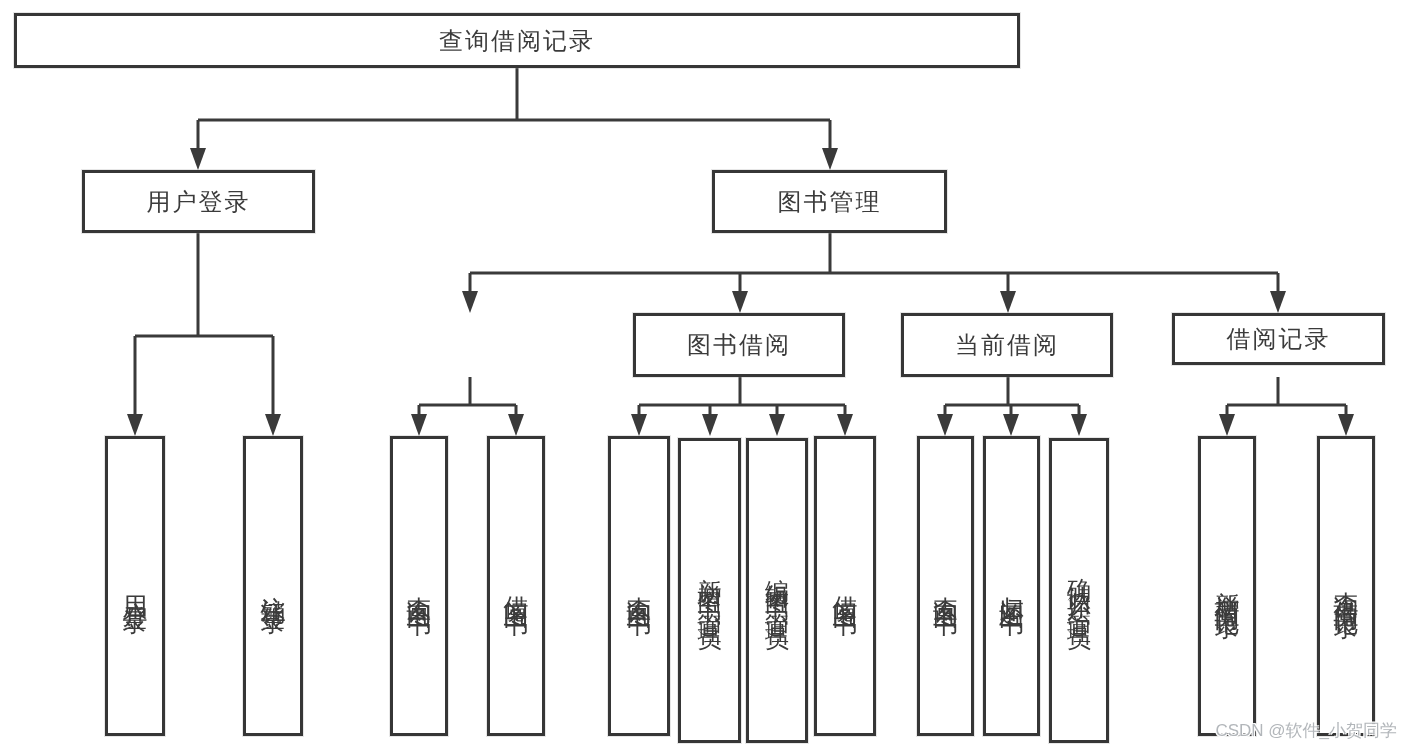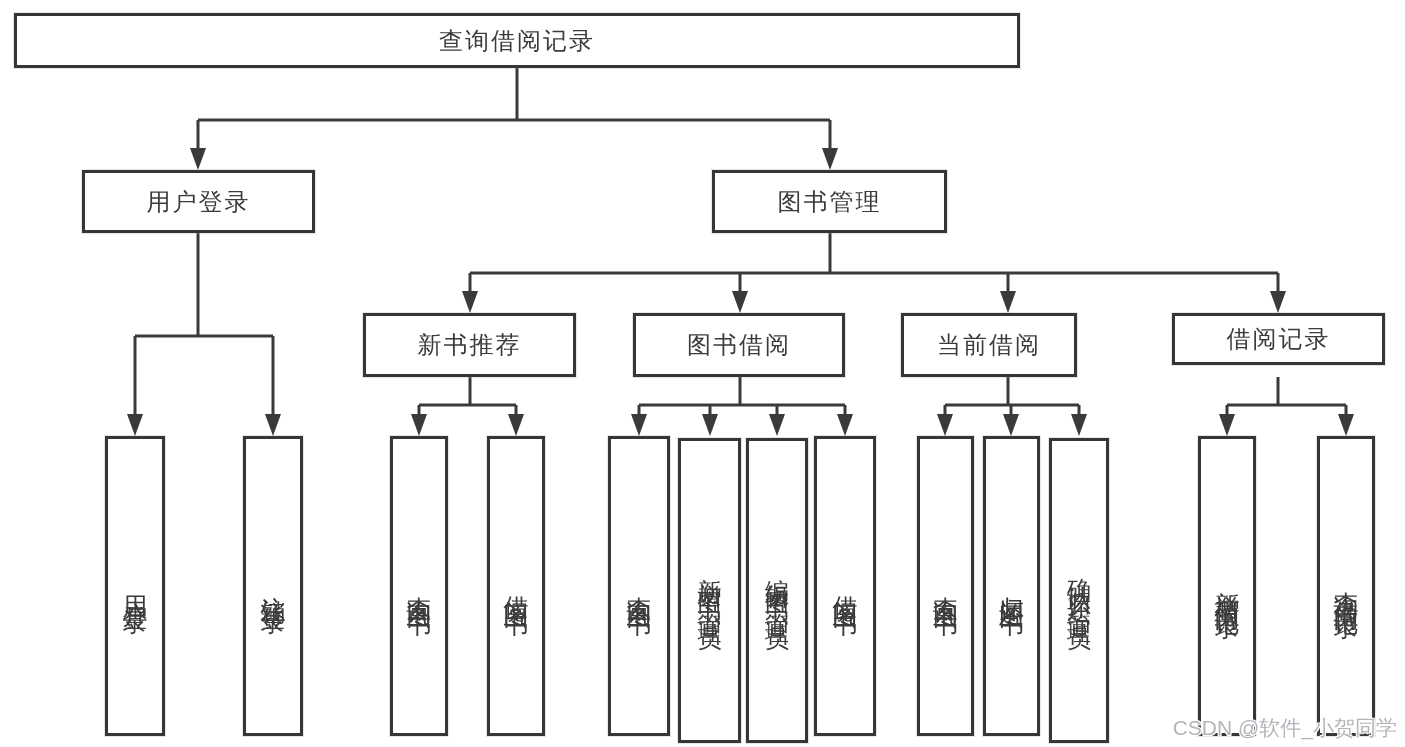--- a/index.html
+++ b/index.html
@@ -13,21 +13,21 @@
     box-sizing:border-box;display:flex;align-items:center;justify-content:center;
     box-shadow:0 0 0 1px rgba(160,160,160,.25);
   }
   .node-h span{font-size:24px;letter-spacing:2px;white-space:nowrap;}
   .node-v span{
     writing-mode:vertical-rl;text-orientation:mixed;
     font-size:25px;letter-spacing:5px;line-height:1;white-space:nowrap;
   }
   .node-v.long span{font-size:24px;letter-spacing:7px;}
   .watermark{
-    position:absolute;right:8px;bottom:5px;font-size:21px;color:#b2b6ba;
+    position:absolute;right:8px;bottom:5px;font-size:17px;color:#b2b6ba;
     text-shadow:1px 1px 0 #fff,-1px -1px 0 #fff,1px -1px 0 #fff,-1px 1px 0 #fff;
     white-space:nowrap;
   }
 </style>
 </head>
 <body>
 
 <div class="canvas">
 
   <svg class="connectors" width="1405" height="747" viewBox="0 0 1405 747">
@@ -74,27 +74,24 @@
     <span>查询借阅记录</span>
   </div>
 
   <div class="node node-h" style="left:82px;top:170px;width:233px;height:63px">
     <span>用户登录</span>
   </div>
   <div class="node node-h" style="left:712px;top:170px;width:235px;height:63px">
     <span>图书管理</span>
   </div>
 
-  <div class="node node-h" style="left:363px;top:313px;width:213px;height:64px">
-    <span>新书推荐</span>
-  </div>
   <div class="node node-h" style="left:633px;top:313px;width:212px;height:64px">
     <span>图书借阅</span>
   </div>
-  <div class="node node-h" style="left:901px;top:313px;width:176px;height:64px">
+  <div class="node node-h" style="left:901px;top:313px;width:212px;height:64px">
     <span>当前借阅</span>
   </div>
   <div class="node node-h" style="left:1172px;top:313px;width:213px;height:52px">
     <span>借阅记录</span>
   </div>
 
   <div class="node node-v" style="left:105px;top:436px;width:60px;height:300px">
     <span>用户登录</span>
   </div>
   <div class="node node-v" style="left:243px;top:436px;width:60px;height:300px">

